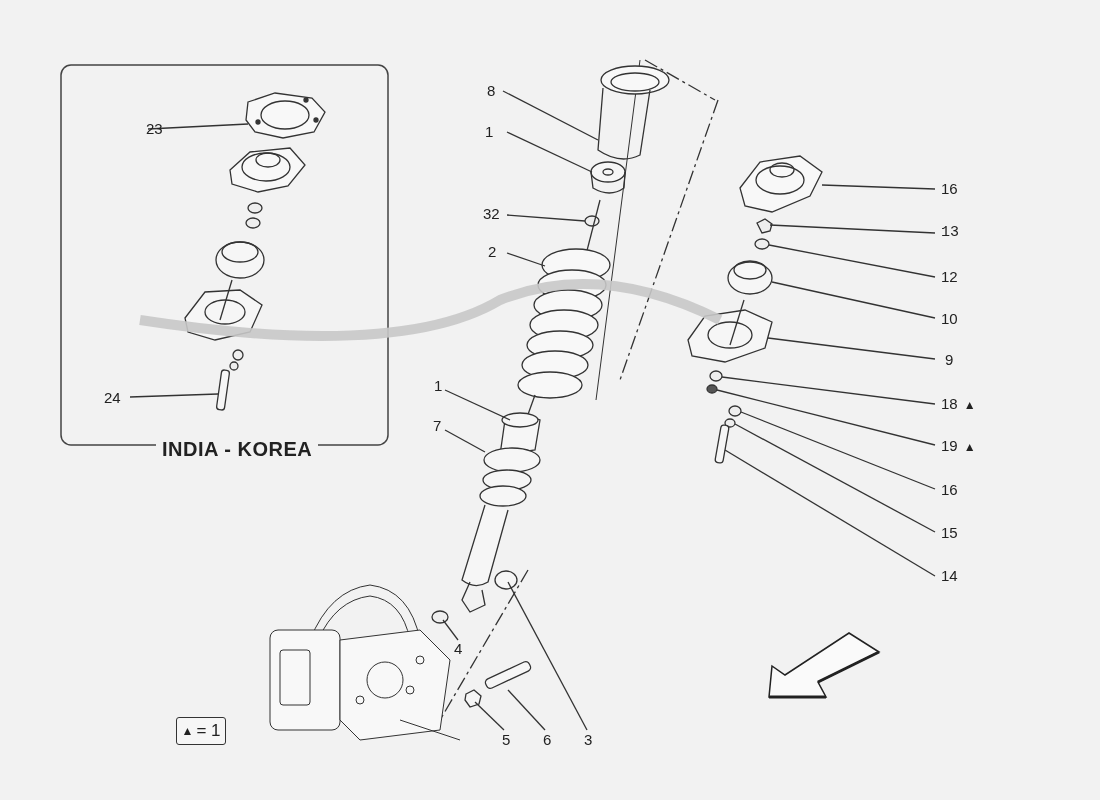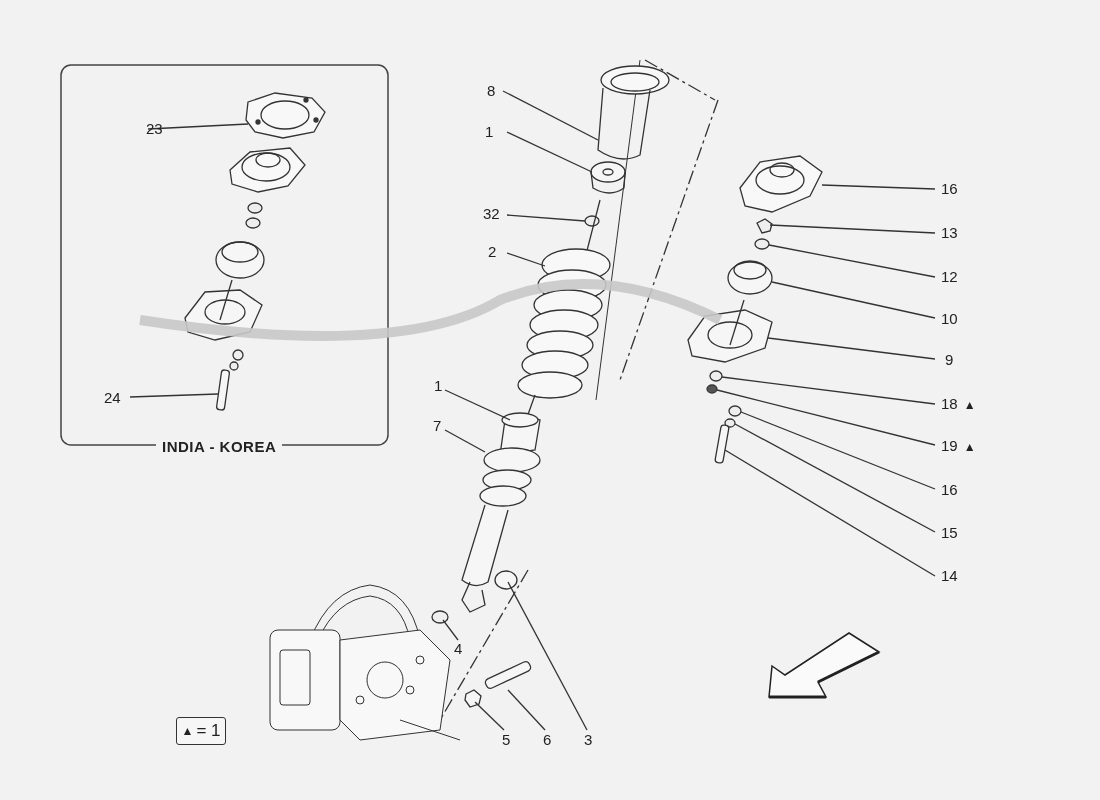--- a/index.html
+++ b/index.html
@@ -1,21 +1,21 @@
 <!DOCTYPE html>
 <html><head>
 <meta charset="utf-8">
 <style>
   html, body { margin:0; padding:0; }
   body { width:1100px; height:800px; background:#f3f3f3; position:relative; overflow:hidden; font-family:"Liberation Sans", sans-serif; color:#222; }
   .page { position:absolute; left:0; top:0; width:1100px; height:800px; background:#f2f2f2; }
   svg.art { position:absolute; left:0; top:0; }
   .lbl { position:absolute; font-size:15px; color:#222; line-height:1; white-space:nowrap; }
   .tri { font-size:12px; margin-left:6px; }
-  .inset-caption { position:absolute; left:156px; top:438px; font-size:15px; font-weight:bold; padding:0 6px; background:#f2f2f2; letter-spacing:0.5px; }
+  .inset-caption { position:absolute; left:156px; top:438px; font-size:20px; font-weight:bold; padding:0 6px; background:#f2f2f2; letter-spacing:0.5px; }
   .legend-box { position:absolute; left:176px; top:717px; width:48px; height:26px; border:1.5px solid #333; border-radius:3px; font-size:17px; display:flex; align-items:center; justify-content:center; background:#f6f6f6; }
   .legend-box .t { font-size:12px; margin-right:3px; }
   .watermark { position:absolute; left:140px; top:348px; font-family:"DejaVu Sans", sans-serif; font-size:110px; font-style:italic; font-weight:bold; letter-spacing:-2px; color:rgba(230,230,230,0.55); -webkit-text-stroke:2px rgba(190,190,190,0.8); text-shadow:0 6px 10px rgba(0,0,0,0.18); pointer-events:none; }
 </style>
 </head>
 <body>
 
 <div class="page">
 
 <svg class="art" width="1100" height="800" viewBox="0 0 1100 800" fill="none" stroke="#333" stroke-width="1.3">
@@ -181,21 +181,21 @@
 <span class="lbl" style="left:483px;top:206px;">32</span>
 <span class="lbl" style="left:488px;top:244px;">2</span>
 <span class="lbl" style="left:434px;top:378px;">1</span>
 <span class="lbl" style="left:433px;top:418px;">7</span>
 <span class="lbl" style="left:454px;top:641px;">4</span>
 <span class="lbl" style="left:502px;top:732px;">5</span>
 <span class="lbl" style="left:543px;top:732px;">6</span>
 <span class="lbl" style="left:584px;top:732px;">3</span>
 
 <span class="lbl" style="left:941px;top:181px;">16</span>
-<span class="lbl" style="left:941px;top:225px;">13</span>
+<span class="lbl" style="left:941px;top:225px;font-family:Liberation Mono, monospace;">13</span>
 <span class="lbl" style="left:941px;top:269px;">12</span>
 <span class="lbl" style="left:941px;top:311px;">10</span>
 <span class="lbl" style="left:945px;top:352px;">9</span>
 <span class="lbl" style="left:941px;top:396px;"><span>18</span><span class="tri">▲</span></span>
 <span class="lbl" style="left:941px;top:438px;"><span>19</span><span class="tri">▲</span></span>
 <span class="lbl" style="left:941px;top:482px;">16</span>
 <span class="lbl" style="left:941px;top:525px;">15</span>
 <span class="lbl" style="left:941px;top:568px;">14</span>
 
 <div class="legend-box">

